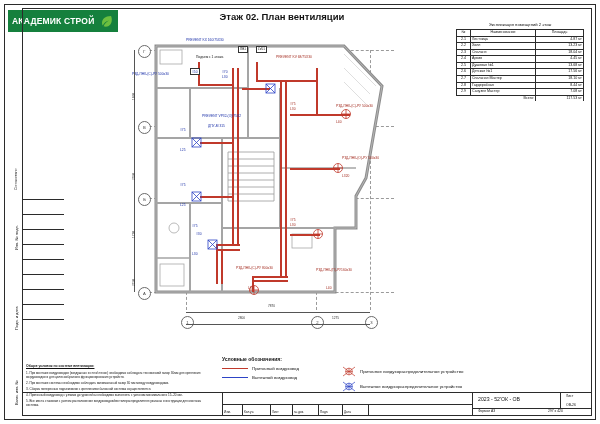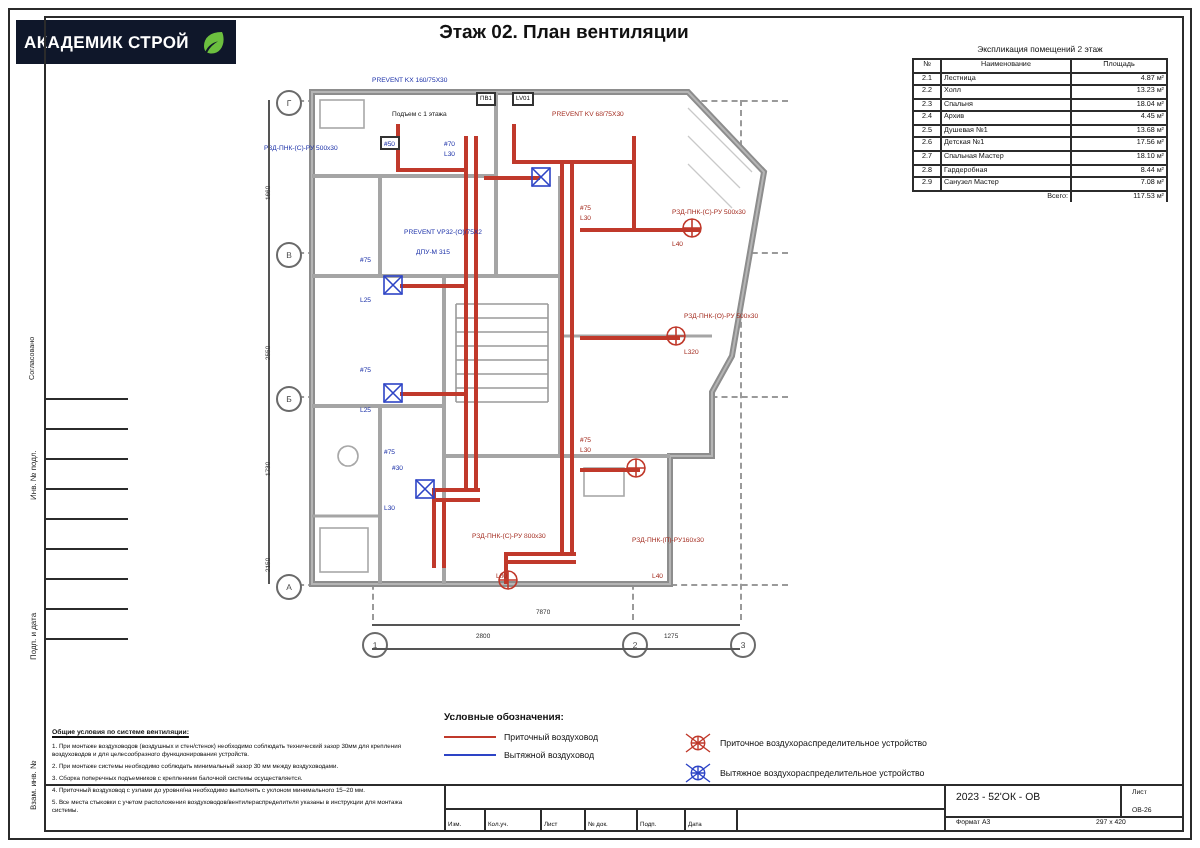--- a/index.html
+++ b/index.html
@@ -4,21 +4,21 @@
 <style>
   html,body{margin:0;padding:0;background:#f0f0f0;}
   body{width:600px;height:424px;font-family:"Liberation Sans",sans-serif;}
   #sheet{position:relative;width:600px;height:424px;background:#ffffff;overflow:hidden;}
 
   
   .frame-outer{position:absolute;left:4px;top:4px;width:592px;height:416px;border:1px solid #2b2b2b;box-sizing:border-box;}
   .frame-inner{position:absolute;left:22px;top:8px;width:570px;height:408px;border:1px solid #2b2b2b;box-sizing:border-box;}
 
   
-  .logo{position:absolute;left:8px;top:10px;width:110px;height:22px;background:#0f172a;color:#fff;
+  .logo{position:absolute;left:8px;top:10px;width:110px;height:22px;background:#15803d;color:#fff;
         display:flex;align-items:center;padding-left:4px;box-sizing:border-box;}
   .logo-text{font-size:8.5px;letter-spacing:.2px;font-weight:bold;}
   .logo-mark{position:absolute;right:5px;top:4px;width:14px;height:14px;}
   .logo-mark svg{display:block;}
 
   
   .plan-title{position:absolute;left:182px;top:11px;width:200px;text-align:center;font-size:9.5px;font-weight:bold;color:#111;}
 
   
   .vstrip{position:absolute;left:5px;border-right:1px solid #2b2b2b;box-sizing:border-box;}

